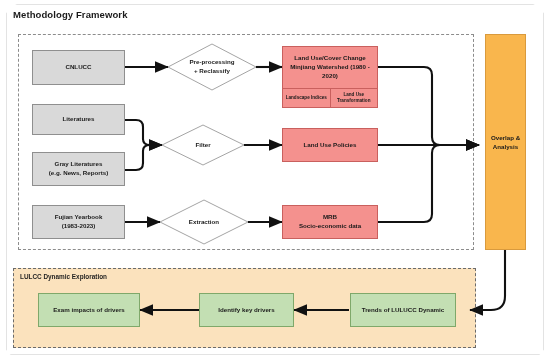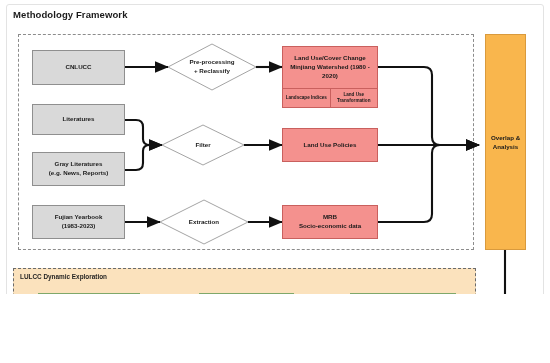--- a/index.html
+++ b/index.html
@@ -6,23 +6,24 @@
     margin: 0;
     padding: 0;
     background: #ffffff;
   }
   body {
     font-family: "Liberation Sans", sans-serif;
   }
   #page {
     position: relative;
     width: 550px;
-    height: 294px;
+    height: 363px;
     background: #ffffff;
     overflow: hidden;
+    border-radius: 32px;
   }
   .card {
     position: absolute;
     left: 6px;
     top: 4px;
     width: 538px;
     height: 351px;
     background: #ffffff;
     border: 1px solid #e3e3e3;
     border-radius: 3px;

